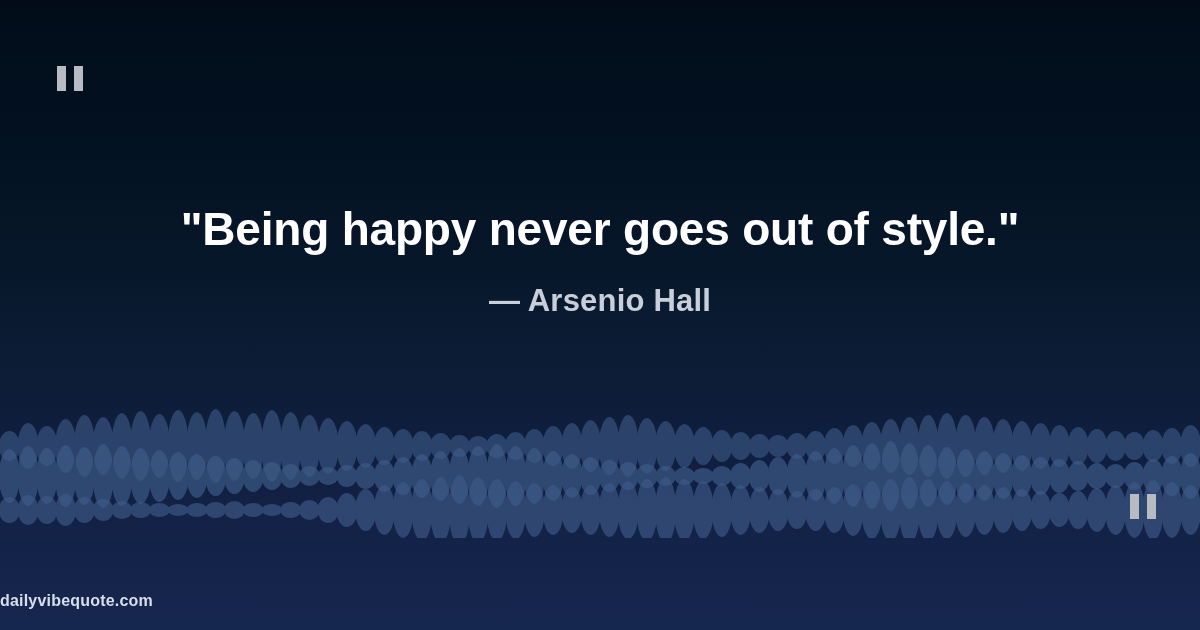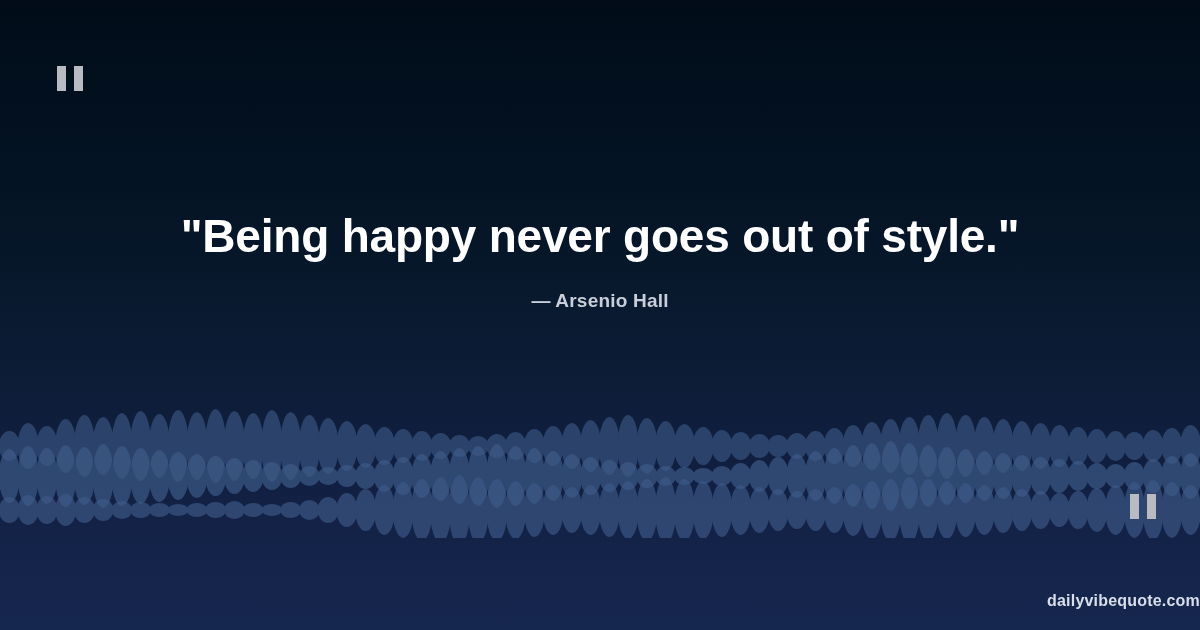--- a/index.html
+++ b/index.html
@@ -85,33 +85,33 @@
     font-weight: bold;
     line-height: 1.25;
     text-align: center;
     letter-spacing: -0.2px;
     max-width: 1090px;
   }
 
   .attribution {
     margin-top: 24px;
     color: #c8cfda;
-    font-size: 19px;
+    font-size: 31px;
     font-weight: bold;
     text-align: left;
     letter-spacing: 0.2px;
   }
 
   
   .footer {
     position: absolute;
     left: 0;
     bottom: 20px;
     width: 1200px;
-    text-align: right;
+    text-align: left;
   }
   .footer-url {
     color: #d8dfea;
     font-size: 16px;
     font-weight: bold;
     letter-spacing: 0.2px;
   }
 </style>
 </head>
 <body>

